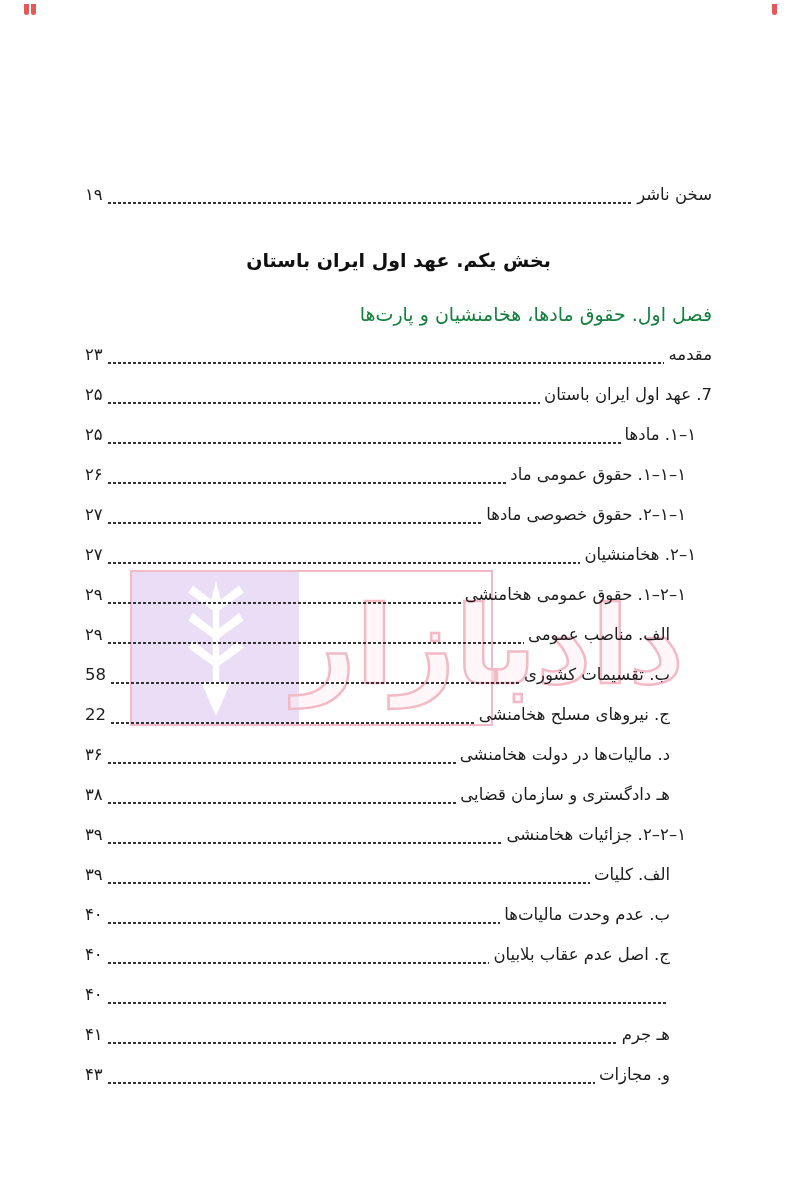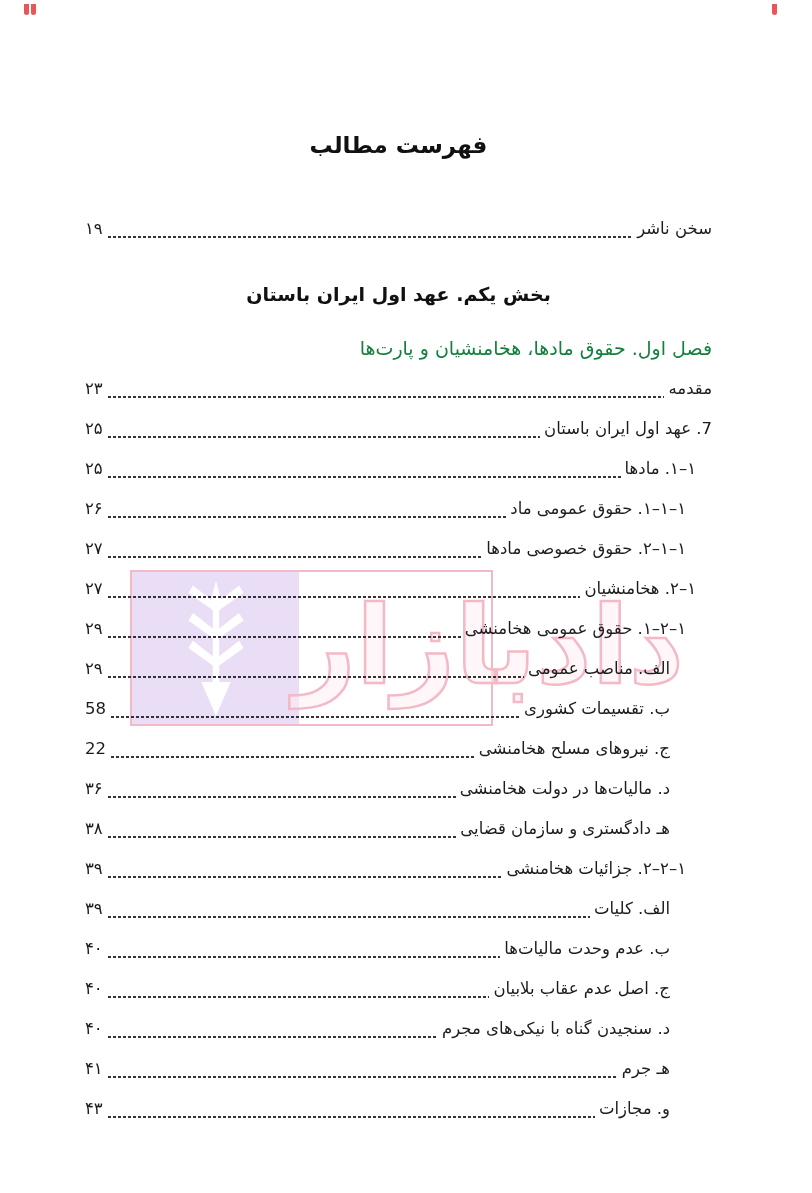--- a/index.html
+++ b/index.html
@@ -93,21 +93,20 @@
             </g>
           </svg>
         </span>
       </div>
     </div>
     <div class="wm-text">دادبازار</div>
   </div>
 
   <div class="content">
 
-    <div class="doc-title">فهرست مطالب</div>
 
     <div class="front">
 
         <div class="row lvl-0">
           <span class="lbl">سخن ناشر</span>
           <span class="leader"></span>
           <span class="pg">۱۹</span>
         </div>
       </div>
 
@@ -207,21 +206,20 @@
           <span class="pg">۴۰</span>
         </div>
 
         <div class="row lvl-3">
           <span class="lbl">ج. اصل عدم عقاب بلابیان</span>
           <span class="leader"></span>
           <span class="pg">۴۰</span>
         </div>
 
         <div class="row lvl-3">
-          <span class="lbl">د. سنجیدن گناه با نیکی‌های مجرم</span>
           <span class="leader"></span>
           <span class="pg">۴۰</span>
         </div>
 
         <div class="row lvl-3">
           <span class="lbl">هـ جرم</span>
           <span class="leader"></span>
           <span class="pg">۴۱</span>
         </div>
 

